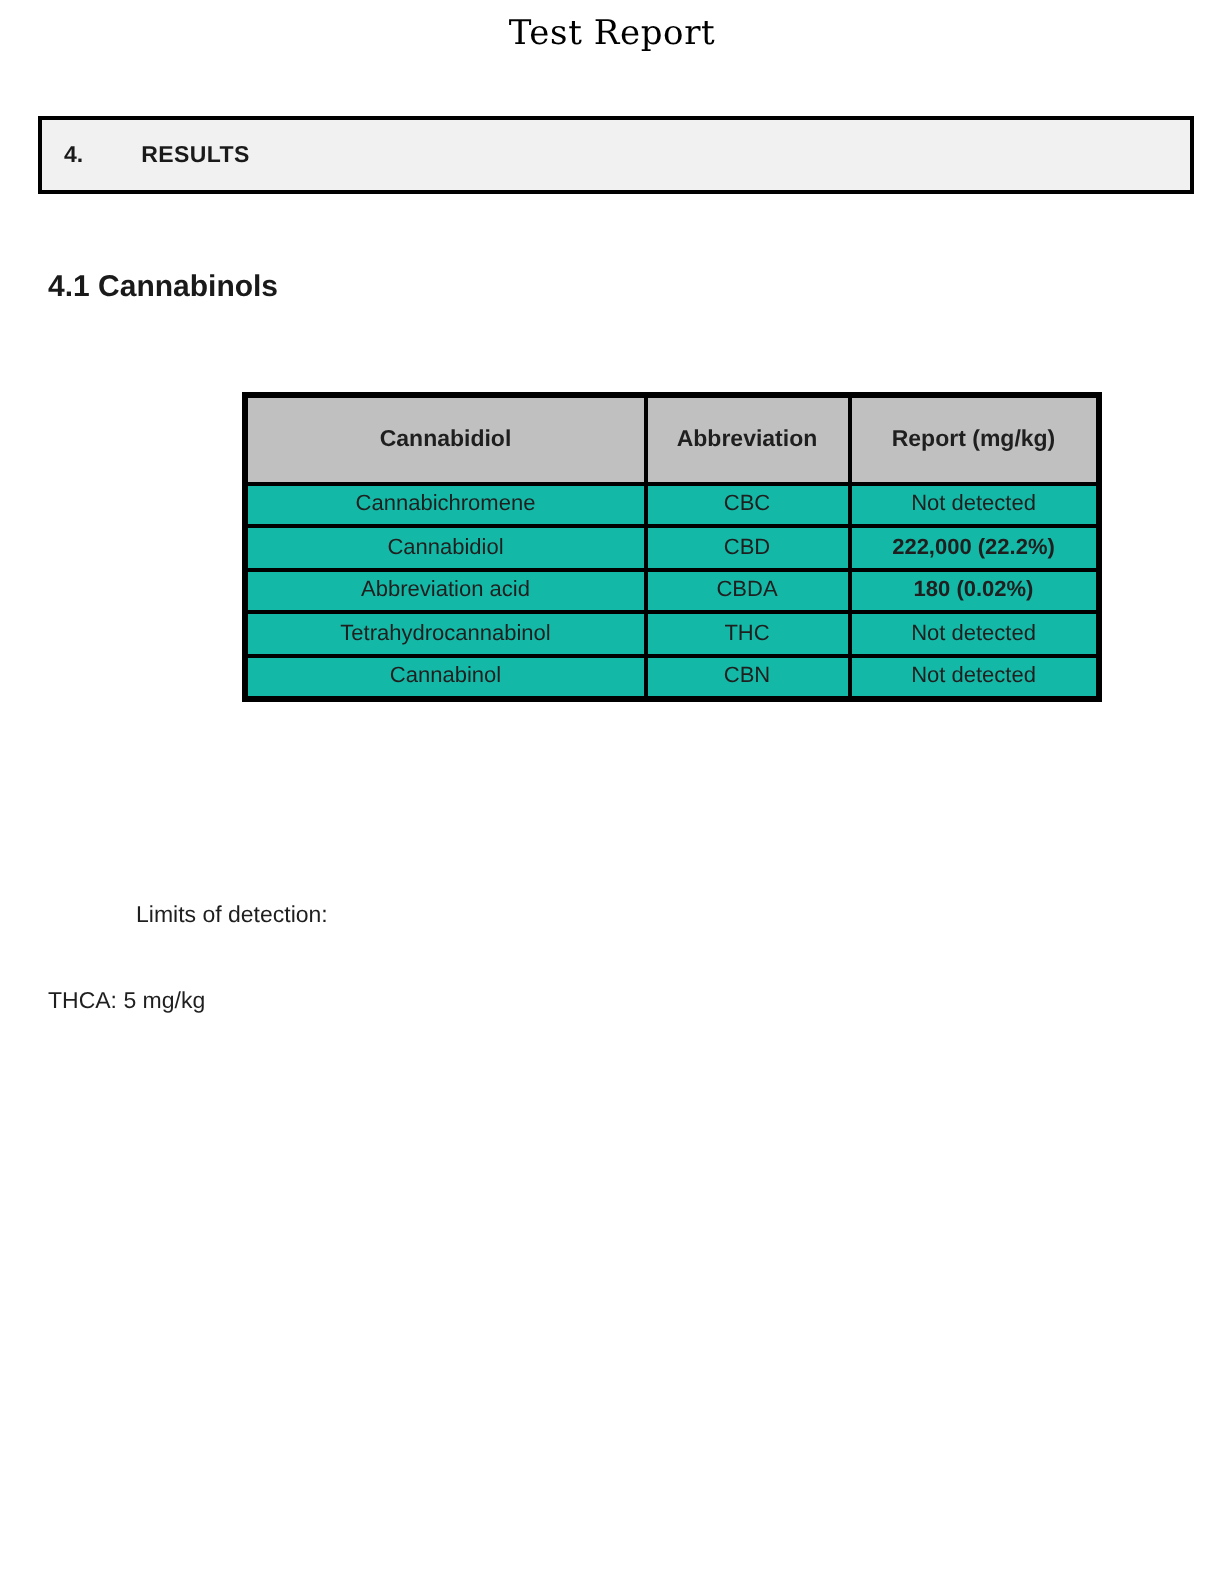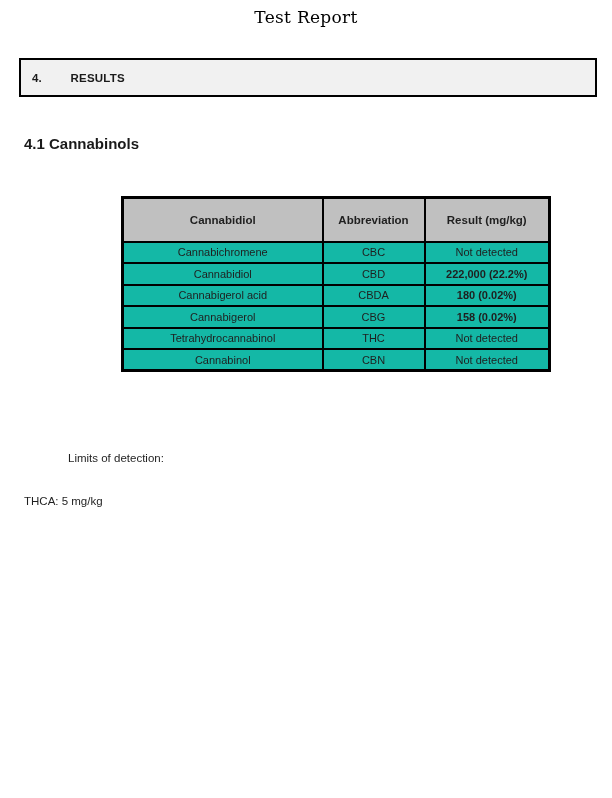--- a/index.html
+++ b/index.html
@@ -103,43 +103,38 @@
     <span class="sec-label">RESULTS</span>
   </div>
 
   <div class="subsection">4.1 Cannabinols</div>
 
   <table class="cann-table">
     <thead>
       <tr>
         <th class="col-compound">Cannabidiol</th>
         <th class="col-abbr">Abbreviation</th>
-        <th class="col-result">Result (mg/kg)</th>
+        <th class="col-result">Report (mg/kg)</th>
       </tr>
     </thead>
     <tbody>
       <tr>
         <td class="col-compound">Cannabichromene</td>
         <td class="col-abbr">CBC</td>
         <td class="col-result">Not detected</td>
       </tr>
       <tr>
         <td class="col-compound">Cannabidiol</td>
         <td class="col-abbr">CBD</td>
         <td class="col-result strong">222,000 (22.2%)</td>
       </tr>
       <tr>
-        <td class="col-compound">Cannabigerol acid</td>
+        <td class="col-compound">Abbreviation acid</td>
         <td class="col-abbr">CBDA</td>
         <td class="col-result strong">180 (0.02%)</td>
-      </tr>
-      <tr>
-        <td class="col-compound">Cannabigerol</td>
-        <td class="col-abbr">CBG</td>
-        <td class="col-result strong">158 (0.02%)</td>
       </tr>
       <tr>
         <td class="col-compound">Tetrahydrocannabinol</td>
         <td class="col-abbr">THC</td>
         <td class="col-result">Not detected</td>
       </tr>
       <tr>
         <td class="col-compound">Cannabinol</td>
         <td class="col-abbr">CBN</td>
         <td class="col-result">Not detected</td>

